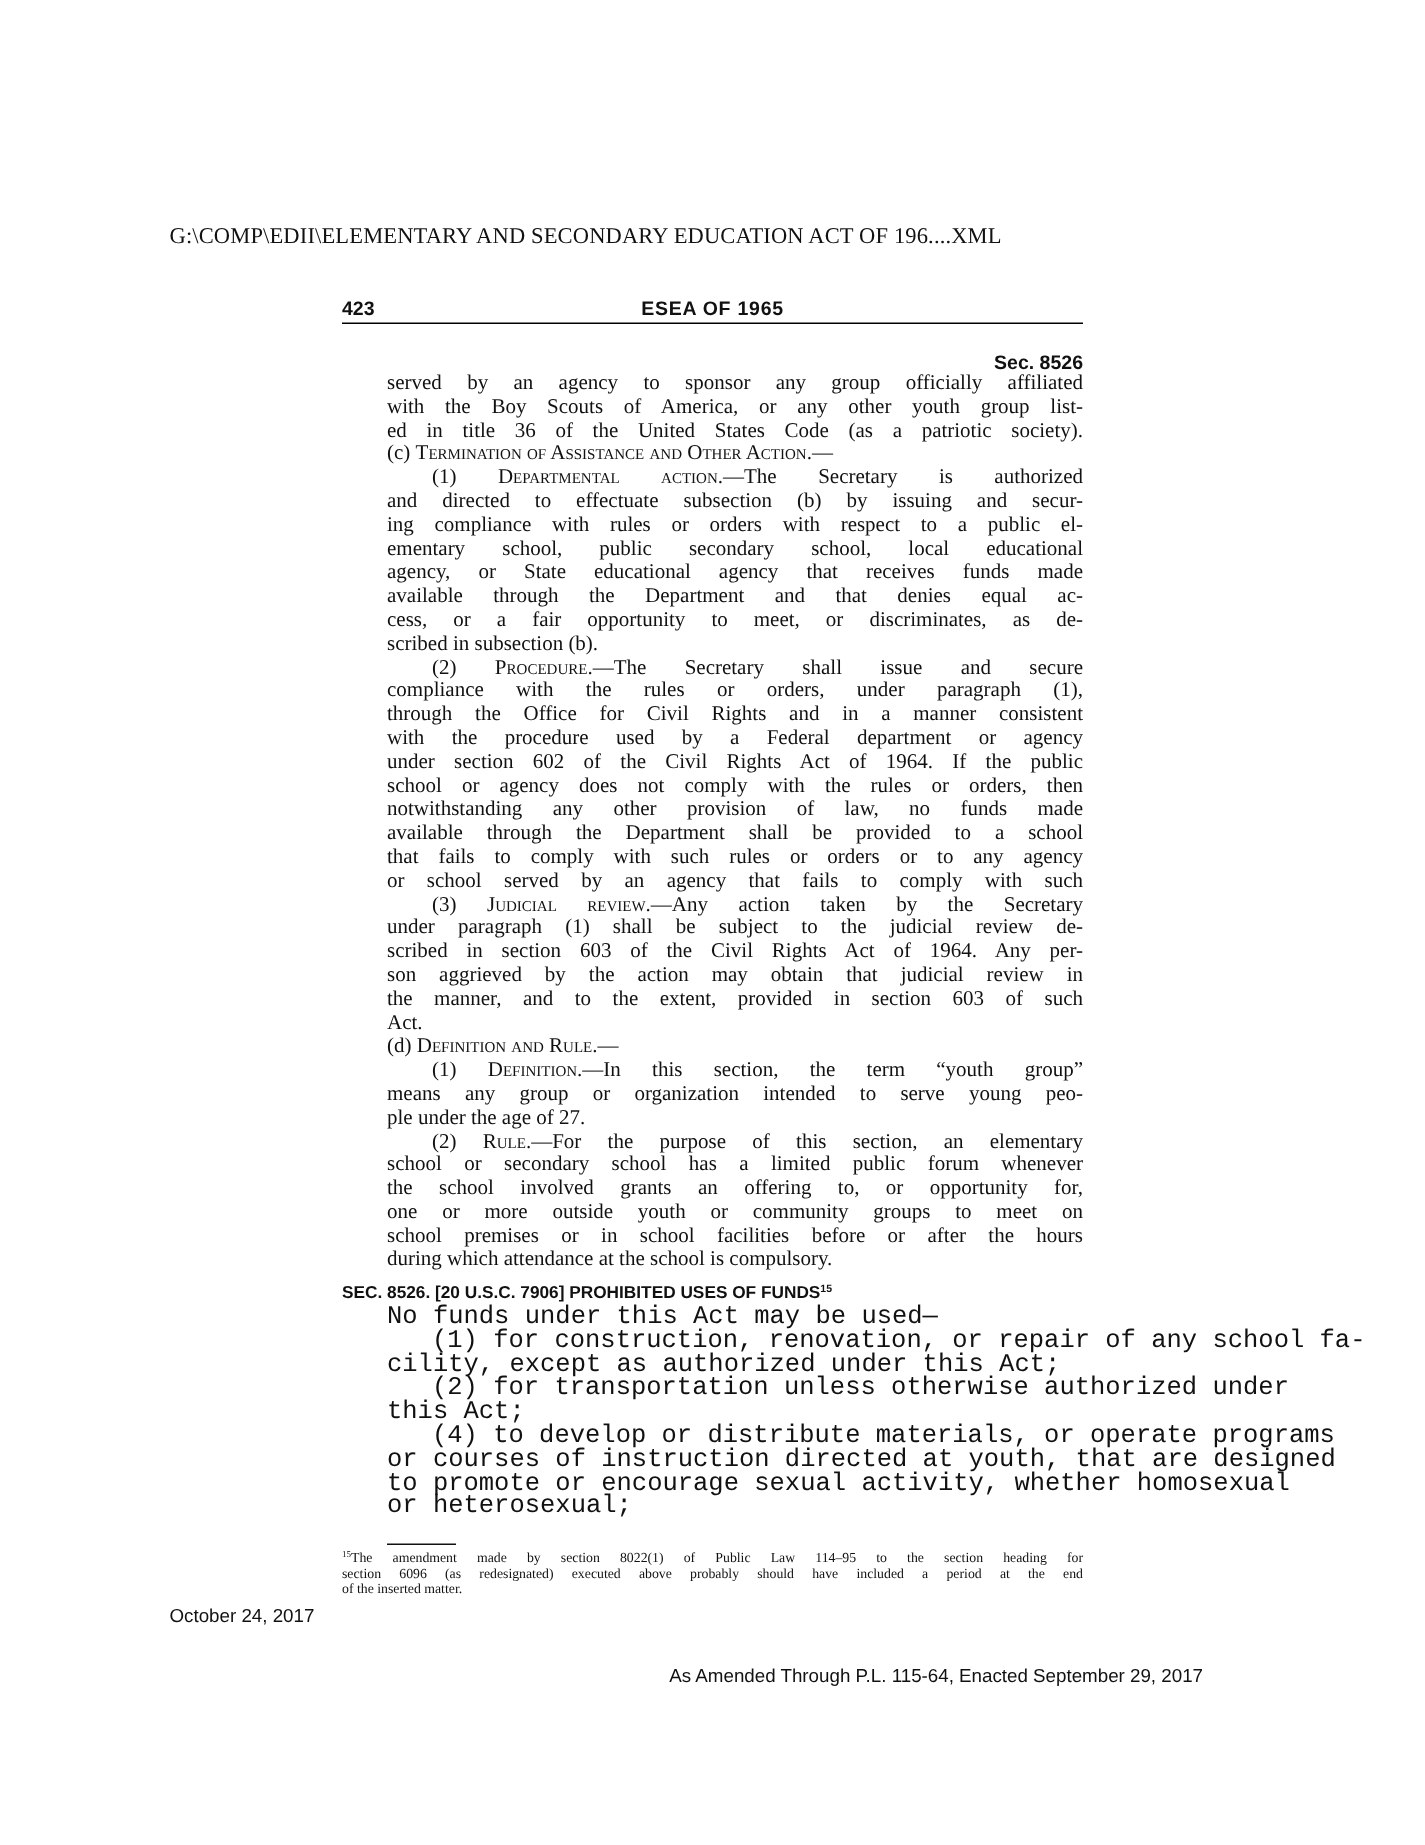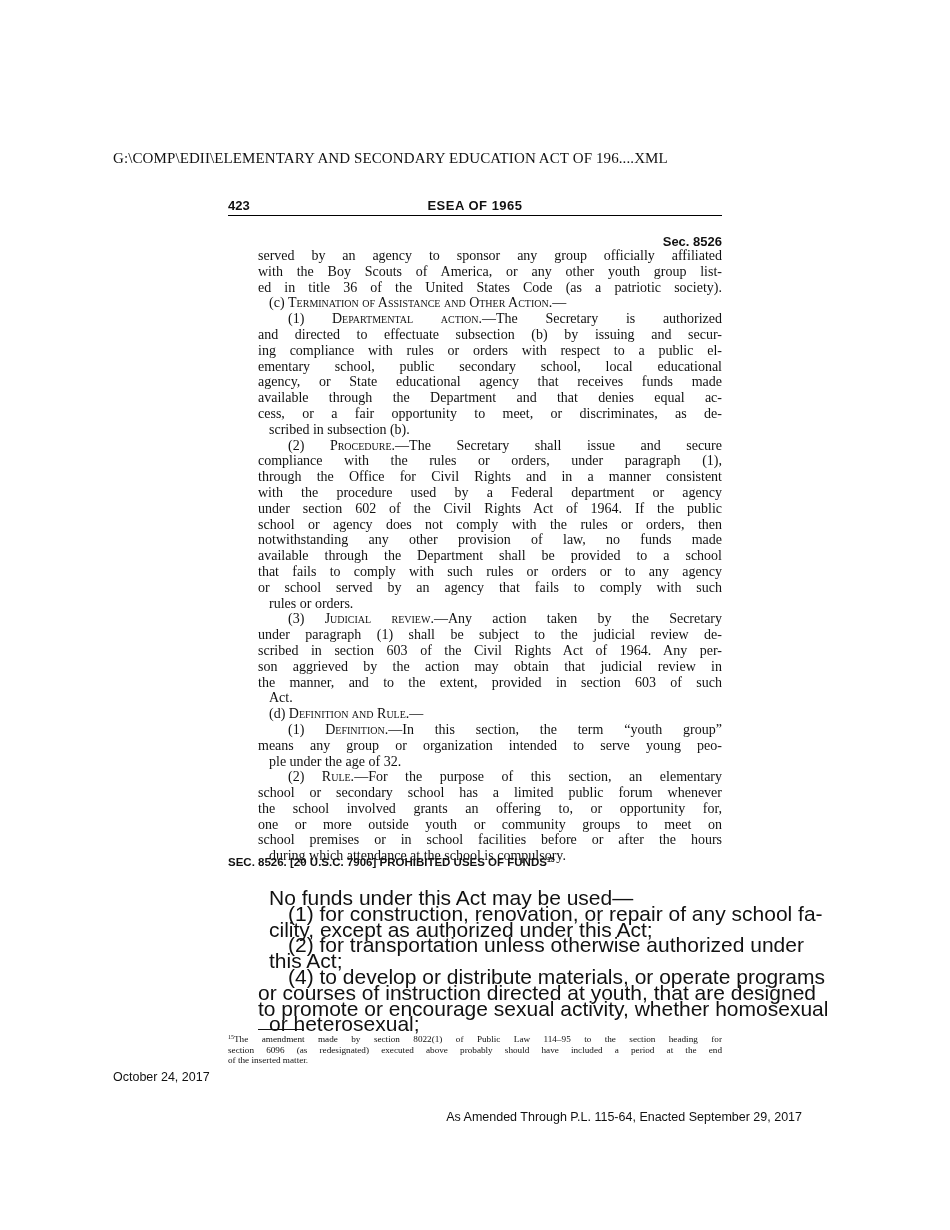--- a/index.html
+++ b/index.html
@@ -16,31 +16,31 @@
     transform-origin: left top;
   }
   .running-head .rh-left { position: absolute; left: 0; top: 0; }
   .running-head .rh-center { position: absolute; left: 0; right: 0; top: 0; text-align: center; letter-spacing: 0.5px; }
   .running-head .rh-right { position: absolute; right: 0; top: 0; margin-top: 36px; }
   .body-text {
     position: absolute; left: 258px; top: 248px; width: 464px;
     font-family: Liberation Serif, serif; font-size: 14px; line-height: 15.8px;
   }
   .line { white-space: nowrap; display: block; text-align: justify; text-align-last: justify; height: 15.8px; overflow: visible; }
-  .line.last { text-align-last: left; margin-left: 11px; }
+  .line.last { text-align-last: left; }
   .indent { padding-left: 30px; }
   .sc { font-variant: small-caps; }
   .sec-head {
     position: absolute; left: 228px; top: 856px;
     font-family: Liberation Sans, sans-serif; font-weight: bold; font-size: 11.5px; white-space: nowrap;
   }
   .sec-head sup { font-size: 7px; vertical-align: 4px; }
   .body-text-2 {
-    position: absolute; left: 258px; top: 890px; width: 464px;
-    font-family: Liberation Sans, sans-serif; font-size: 21px; line-height: 15.8px;
+    position: absolute; left: 258px; top: 871px; width: 464px;
+    font-family: Liberation Mono, monospace; font-size: 17px; line-height: 15.8px;
   }
   .fn-rule { position: absolute; left: 258px; top: 1029px; width: 46px; height: 1px; background: #111; }
   .footnote {
     position: absolute; left: 228px; top: 1032px; width: 494px;
     font-family: "Liberation Serif", serif; font-size: 9.2px; line-height: 10.5px;
   }
   .footnote .fline { display: block; white-space: nowrap; text-align: justify; text-align-last: justify; }
   .footnote .fline.last { text-align-last: left; }
   .footnote sup { font-size: 6px; vertical-align: 3px; }
   .foot-left {
@@ -79,31 +79,30 @@
     <span class="line indent"><span>(2) </span><span class="sc">Procedure.</span><span>—The Secretary shall issue and secure</span></span>
     <span class="line"><span>compliance with the rules or orders, under paragraph (1),</span></span>
     <span class="line"><span>through the Office for Civil Rights and in a manner consistent</span></span>
     <span class="line"><span>with the procedure used by a Federal department or agency</span></span>
     <span class="line"><span>under section 602 of the Civil Rights Act of 1964. If the public</span></span>
     <span class="line"><span>school or agency does not comply with the rules or orders, then</span></span>
     <span class="line"><span>notwithstanding any other provision of law, no funds made</span></span>
     <span class="line"><span>available through the Department shall be provided to a school</span></span>
     <span class="line"><span>that fails to comply with such rules or orders or to any agency</span></span>
     <span class="line"><span>or school served by an agency that fails to comply with such</span></span>
-    <span class="line last"><span>rules or orders.</span></span>
     <span class="line indent"><span>(3) </span><span class="sc">Judicial review.</span><span>—Any action taken by the Secretary</span></span>
     <span class="line"><span>under paragraph (1) shall be subject to the judicial review de-</span></span>
     <span class="line"><span>scribed in section 603 of the Civil Rights Act of 1964. Any per-</span></span>
     <span class="line"><span>son aggrieved by the action may obtain that judicial review in</span></span>
     <span class="line"><span>the manner, and to the extent, provided in section 603 of such</span></span>
     <span class="line last"><span>Act.</span></span>
     <span class="line last"><span>(d) </span><span class="sc">Definition and Rule.</span><span>—</span></span>
     <span class="line indent"><span>(1) </span><span class="sc">Definition.</span><span>—In this section, the term “youth group”</span></span>
     <span class="line"><span>means any group or organization intended to serve young peo-</span></span>
-    <span class="line last"><span>ple under the age of 32.</span></span>
+    <span class="line last"><span>ple under the age of 27.</span></span>
     <span class="line indent"><span>(2) </span><span class="sc">Rule.</span><span>—For the purpose of this section, an elementary</span></span>
     <span class="line"><span>school or secondary school has a limited public forum whenever</span></span>
     <span class="line"><span>the school involved grants an offering to, or opportunity for,</span></span>
     <span class="line"><span>one or more outside youth or community groups to meet on</span></span>
     <span class="line"><span>school premises or in school facilities before or after the hours</span></span>
     <span class="line last"><span>during which attendance at the school is compulsory.</span></span>
   </div>
 
 <div class="sec-head">
   <span>SEC. 8526. [20 U.S.C. 7906] PROHIBITED USES OF FUNDS</span><sup>15</sup>

